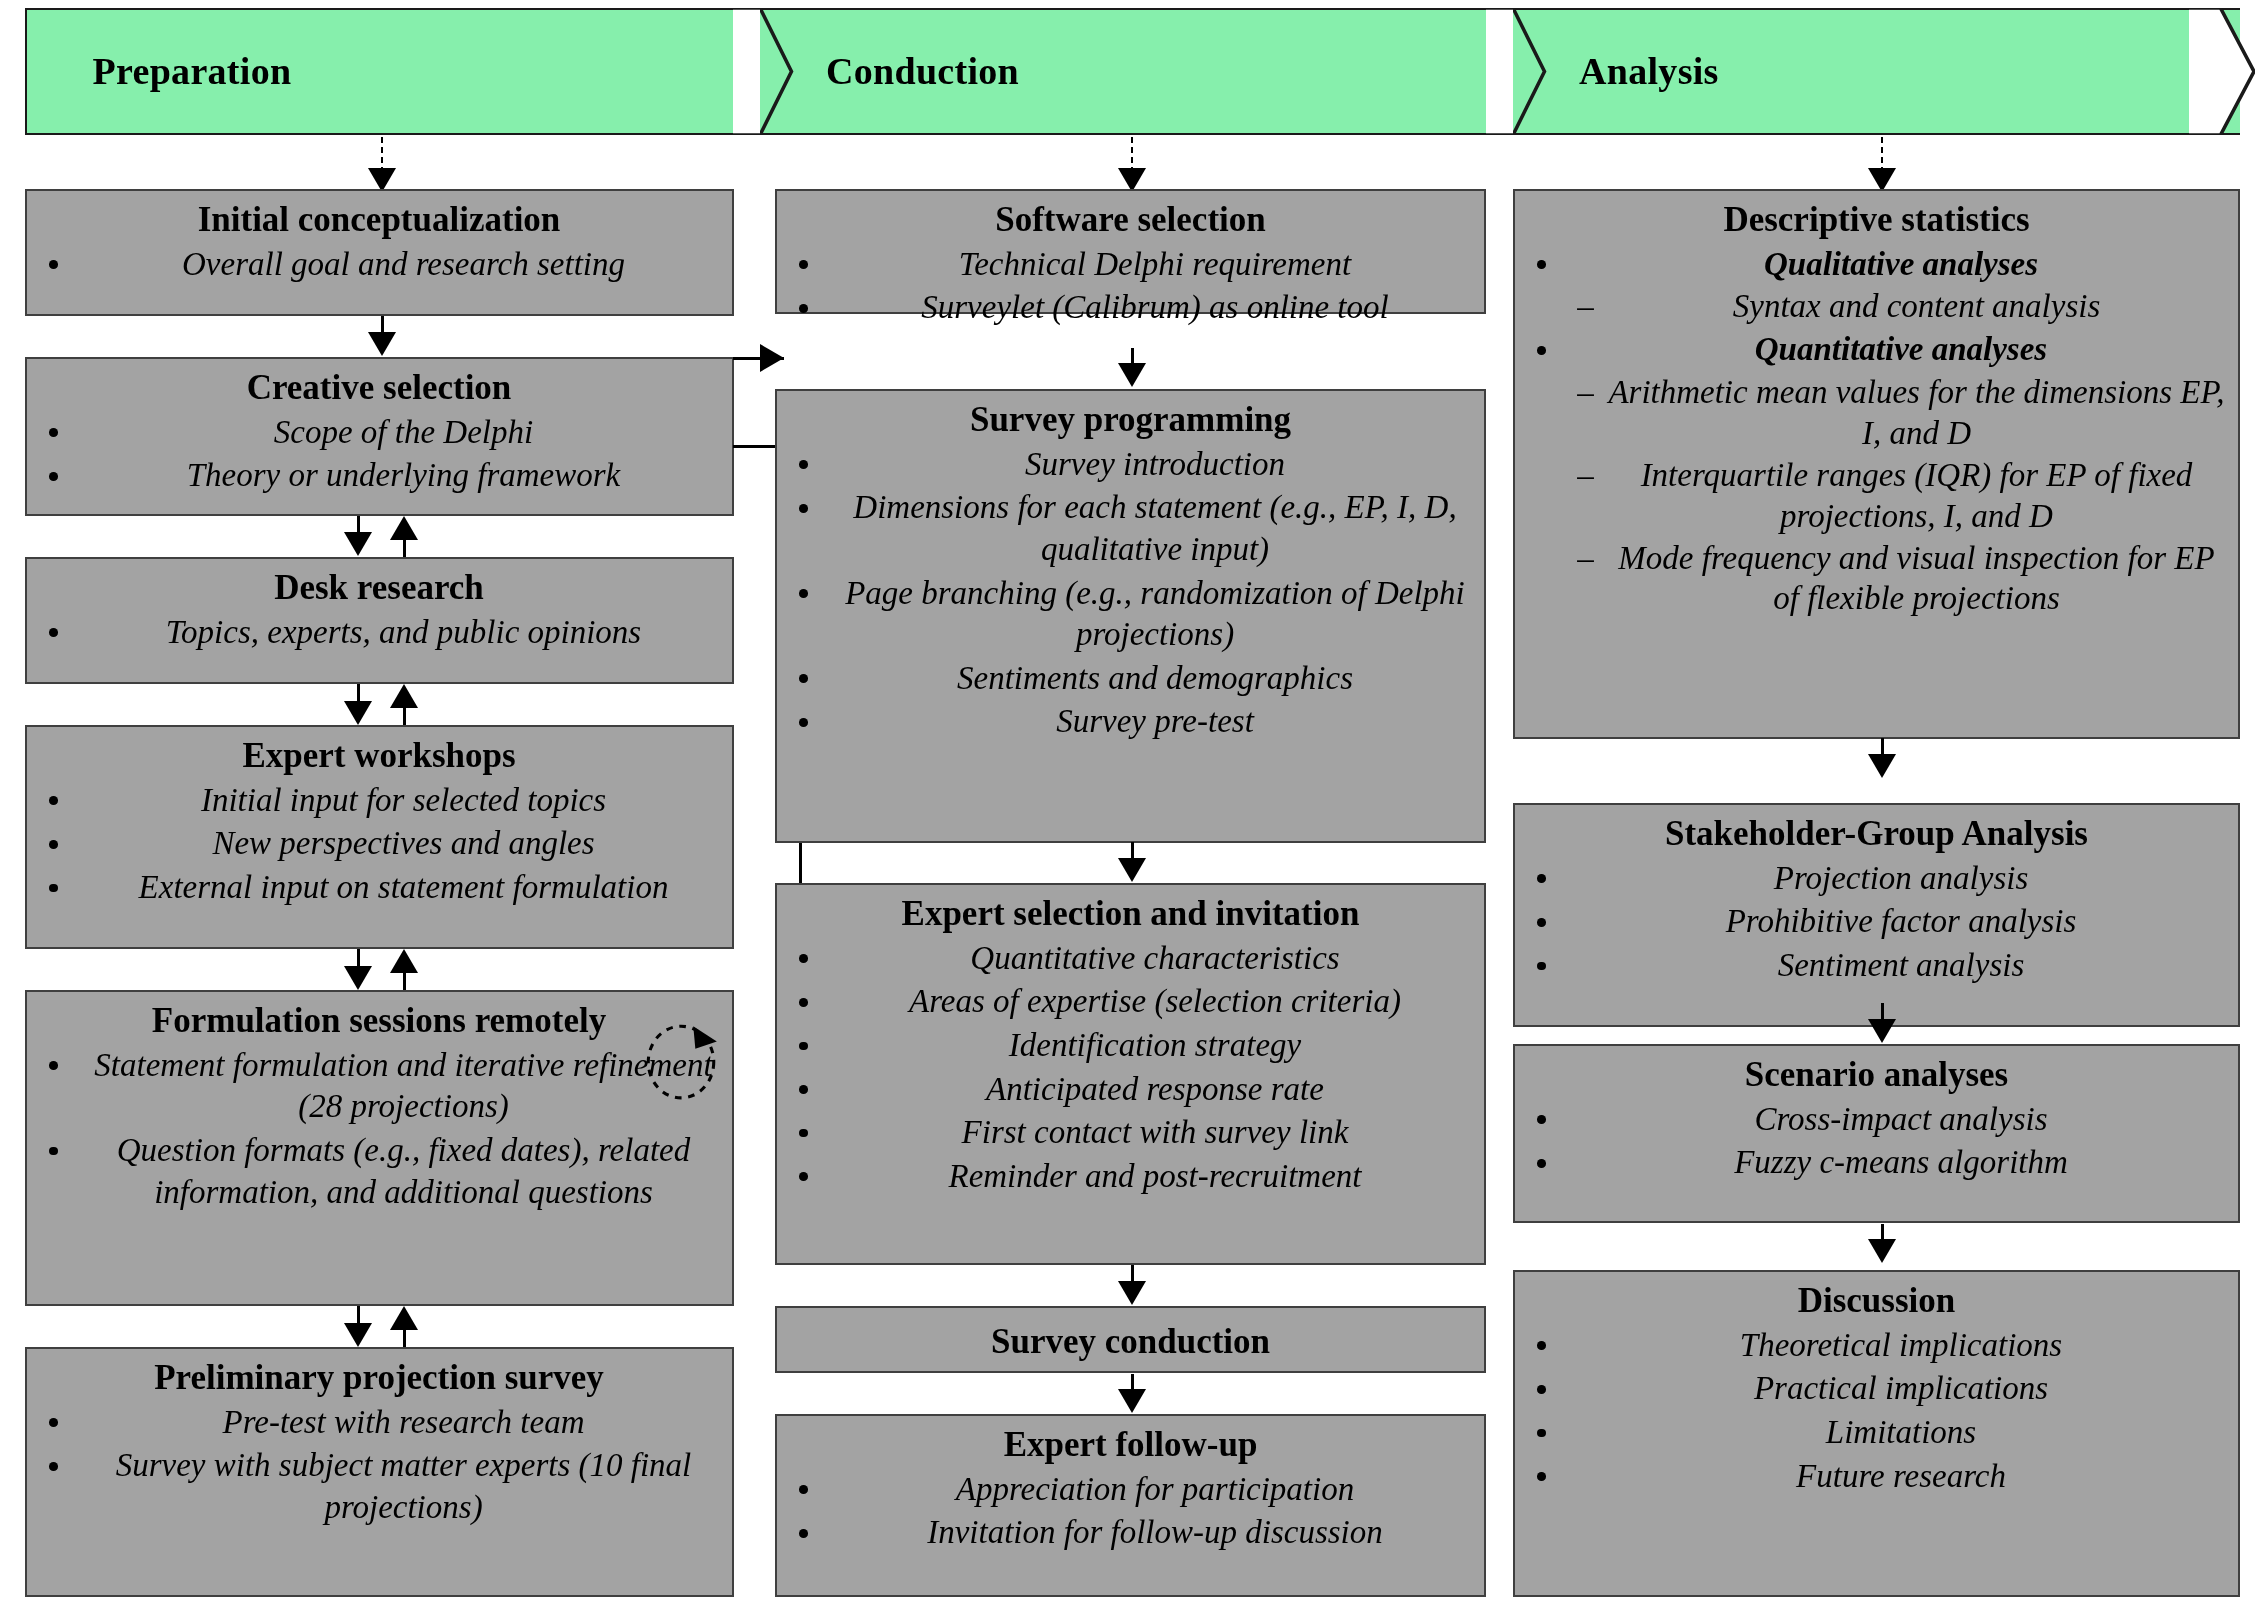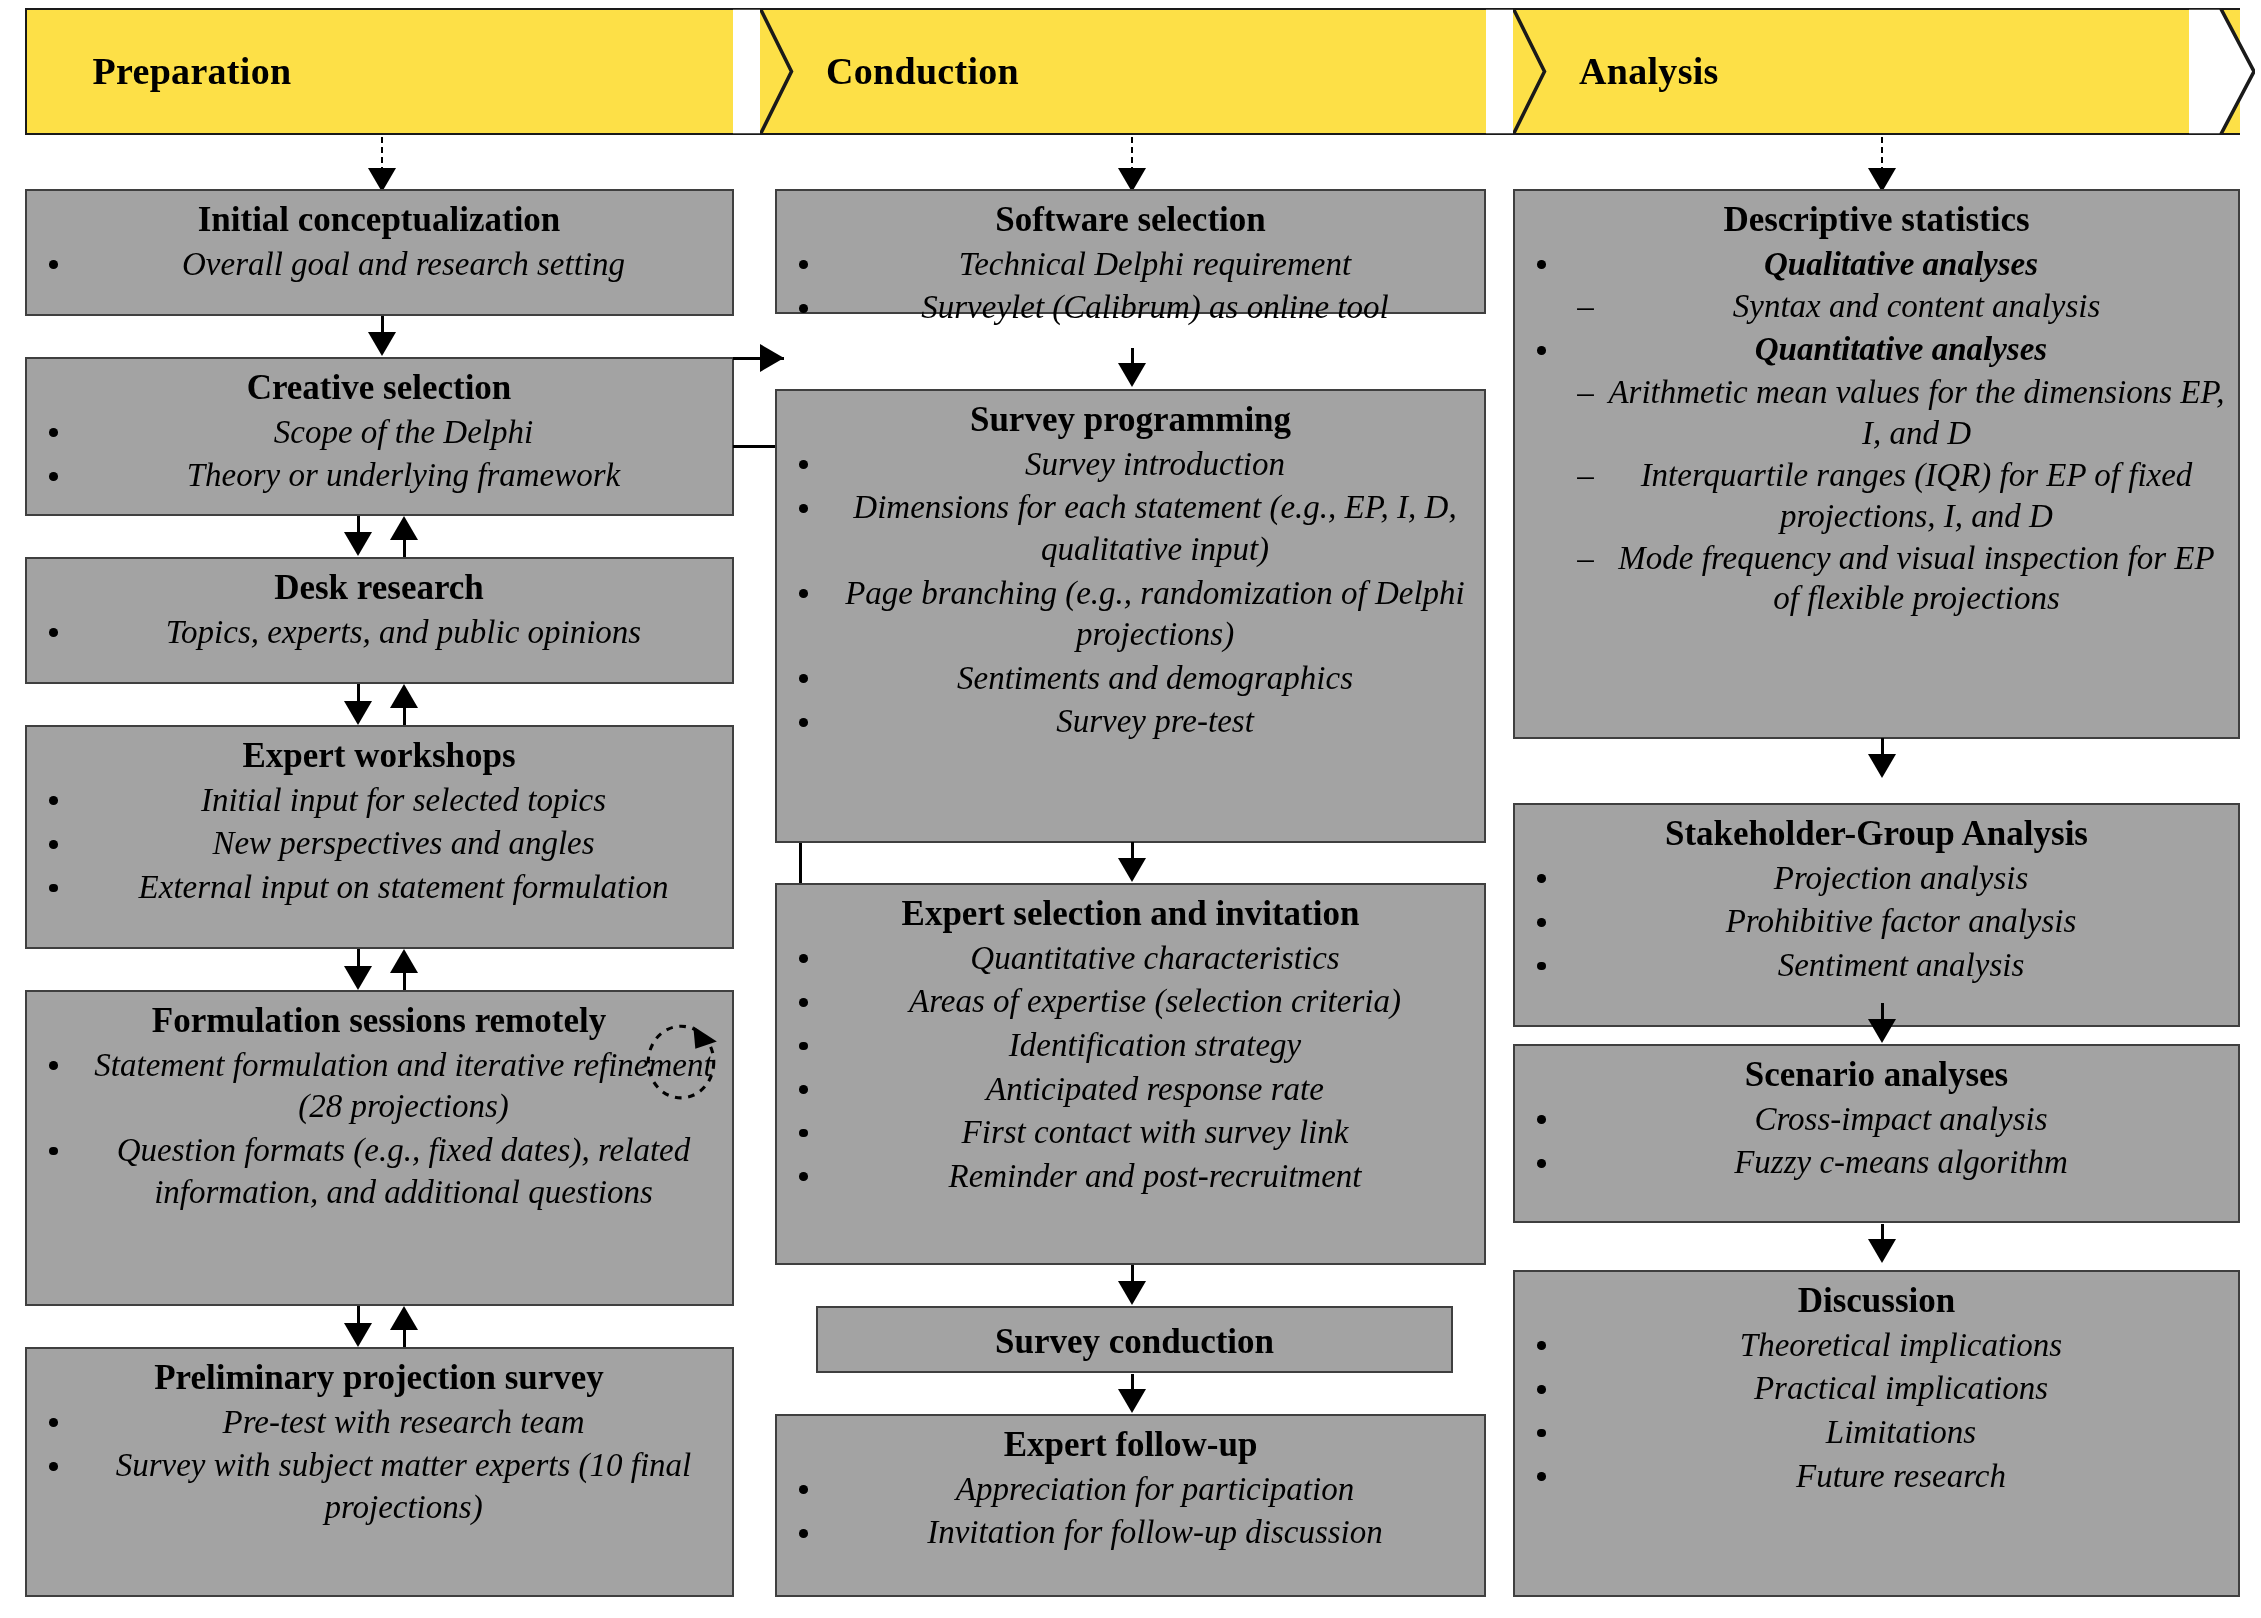--- a/index.html
+++ b/index.html
@@ -10,21 +10,21 @@
     position:relative;
     overflow:hidden;
   }
   .canvas{position:relative;width:2261px;height:1619px;}
 
   
   .phase-band{
     position:absolute;
     height:127px;
     border:2px solid #1a1a1a;
-    background:#fde047;
+    background:#86efac;
     box-sizing:border-box;
   }
   .phase-band .chev-label{
     position:absolute;
     left:66px;
     top:50%;
     transform:translateY(-50%);
     font-weight:bold;
     font-size:38px;
     letter-spacing:0.3px;
@@ -297,21 +297,21 @@
       <li><span class="bdot"></span><span>Areas of expertise (selection criteria)</span></li>
       <li><span class="bdot"></span><span>Identification strategy</span></li>
       <li><span class="bdot"></span><span>Anticipated response rate</span></li>
       <li><span class="bdot"></span><span>First contact with survey link</span></li>
       <li><span class="bdot"></span><span>Reminder and post-recruitment</span></li>
     </ul>
   </div>
   <div class="vline" style="left:1131px;top:1265px;height:20.4px;"></div>
   <div class="arrow-down" style="left:1118px;top:1281px;"></div>
 
-  <div class="box" style="left:775px;top:1306px;width:637px;height:67px;margin-left:41px;">
+  <div class="box" style="left:775px;top:1306px;width:711px;height:67px;">
     <div class="box-title" style="margin-top:5.1px;">Survey conduction</div>
   </div>
   <div class="vline" style="left:1131px;top:1374px;height:20.4px;"></div>
   <div class="arrow-down" style="left:1118px;top:1389px;"></div>
 
   <div class="box" style="left:775px;top:1414px;width:711px;height:183px;">
     <div class="box-title">Expert follow-up</div>
     <ul class="bullets">
       <li><span class="bdot"></span><span>Appreciation for participation</span></li>
       <li><span class="bdot"></span><span>Invitation for follow-up discussion</span></li>

